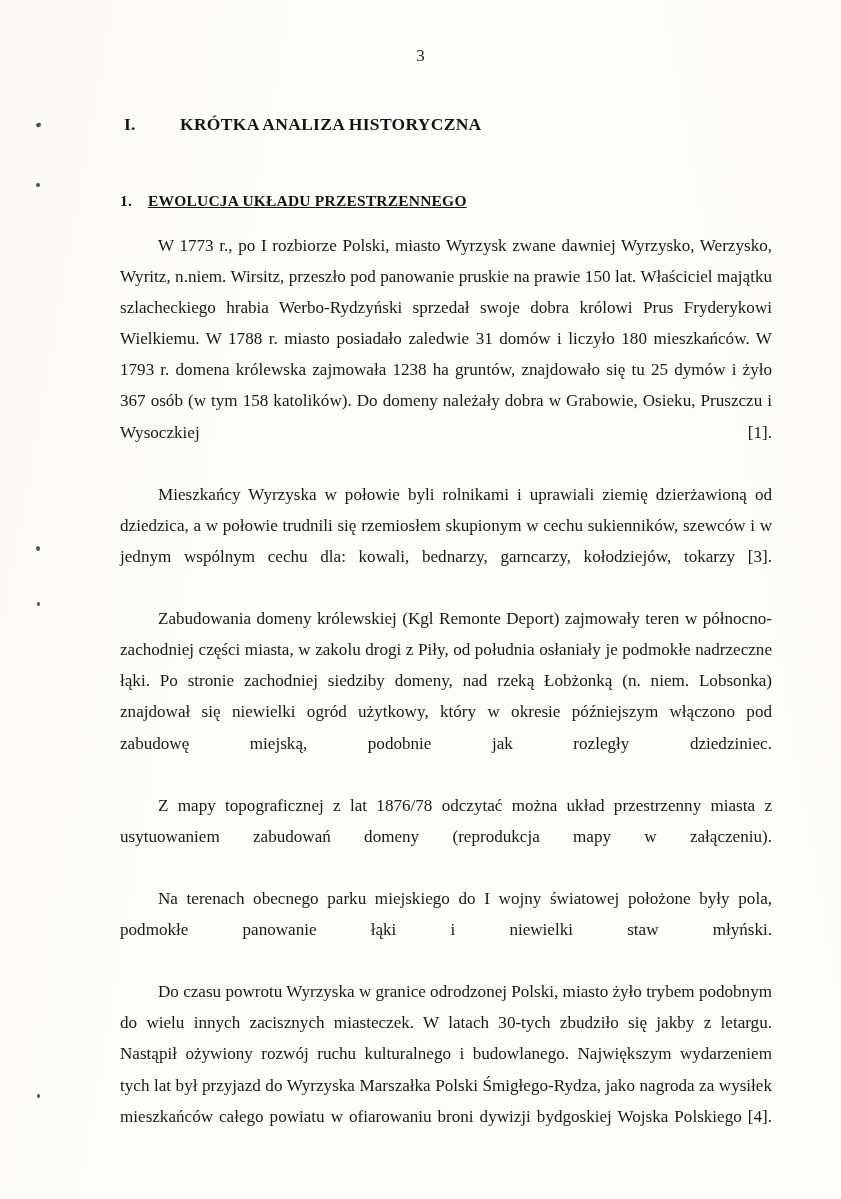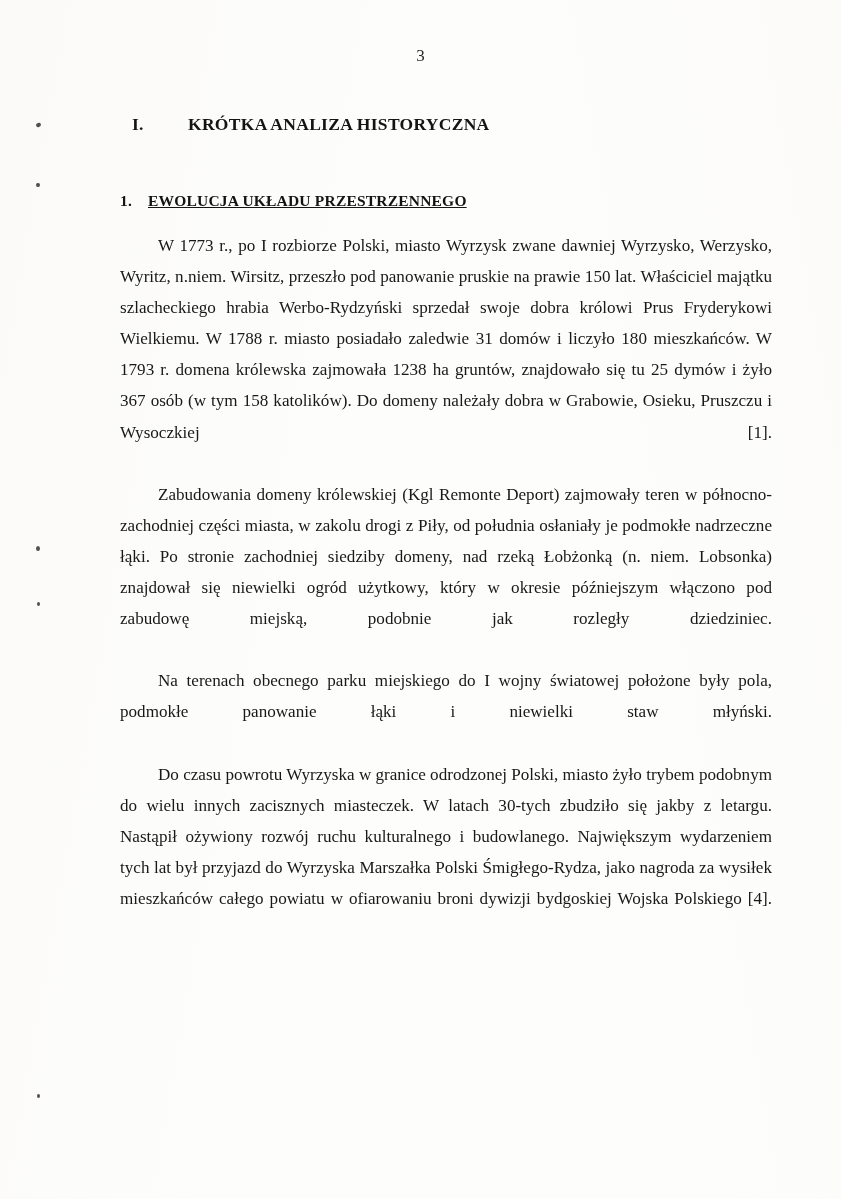--- a/index.html
+++ b/index.html
@@ -51,21 +51,21 @@
     left: 120px;
     top: 0;
     width: 666px;
   }
 
   h1.section-title {
     margin: 0;
     padding: 0;
     position: absolute;
     top: 114px;
-    left: 12px;
+    left: 4px;
     font-size: 17.5px;
     font-weight: bold;
     color: #141414;
     letter-spacing: 0.3px;
     white-space: nowrap;
   }
   h1.section-title .numeral {
     display: inline-block;
     width: 56px;
   }
@@ -135,21 +135,23 @@
       <h1 class="section-title">
         <span class="numeral">I.</span><span>KRÓTKA ANALIZA HISTORYCZNA</span>
       </h1>
 
       <h2 class="subsection-title">
         <span class="numeral">1.</span><span>EWOLUCJA UKŁADU PRZESTRZENNEGO</span>
       </h2>
 
       <div class="paragraphs">
         <p class="para">W 1773 r., po I rozbiorze Polski, miasto Wyrzysk zwane dawniej Wyrzysko, Werzysko, Wyritz, n.niem. Wirsitz, przeszło pod panowanie pruskie na prawie 150 lat. Właściciel majątku szlacheckiego hrabia Werbo-Rydzyński sprzedał swoje dobra królowi Prus Fryderykowi Wielkiemu. W 1788 r. miasto posiadało zaledwie 31 domów i liczyło 180 mieszkańców. W 1793 r. domena królewska zajmowała 1238 ha gruntów, znajdowało się tu 25 dymów i żyło 367 osób (w tym 158 katolików). Do domeny należały dobra w Grabowie, Osieku, Pruszczu i Wysoczkiej [1].</p>
+        <p class="para">Mieszkańcy Wyrzyska w połowie byli rolnikami i uprawiali ziemię dzierżawioną od dziedzica, a w połowie trudnili się rzemiosłem skupionym w cechu sukienników, szewców i w jednym wspólnym cechu dla: kowali, bednarzy, garncarzy, kołodziejów, tokarzy [3].</p>
         <p class="para">Zabudowania domeny królewskiej (Kgl Remonte Deport) zajmowały teren w północno-zachodniej części miasta, w zakolu drogi z Piły, od południa osłaniały je podmokłe nadrzeczne łąki. Po stronie zachodniej siedziby domeny, nad rzeką Łobżonką (n. niem. Lobsonka) znajdował się niewielki ogród użytkowy, który w okresie późniejszym włączono pod zabudowę miejską, podobnie jak rozległy dziedziniec.</p>
+        <p class="para">Z mapy topograficznej z lat 1876/78 odczytać można układ przestrzenny miasta z usytuowaniem zabudowań domeny (reprodukcja mapy w załączeniu).</p>
         <p class="para">Na terenach obecnego parku miejskiego do I wojny światowej położone były pola, podmokłe panowanie łąki i niewielki staw młyński.</p>
         <p class="para">Do czasu powrotu Wyrzyska w granice odrodzonej Polski, miasto żyło trybem podobnym do wielu innych zacisznych miasteczek. W latach 30-tych zbudziło się jakby z letargu. Nastąpił ożywiony rozwój ruchu kulturalnego i budowlanego. Największym wydarzeniem tych lat był przyjazd do Wyrzyska Marszałka Polski Śmigłego-Rydza, jako nagroda za wysiłek mieszkańców całego powiatu w ofiarowaniu broni dywizji bydgoskiej Wojska Polskiego [4].</p>
       </div>
 
     </div>
   </div>
 
   <div class="speck" style="left:36px; top:123px; width:5px; height:4px; transform:rotate(-18deg);"></div>
   <div class="speck" style="left:36px; top:183px; width:3.5px; height:4px;"></div>
   <div class="speck" style="left:36px; top:546px; width:4px; height:5px;"></div>

